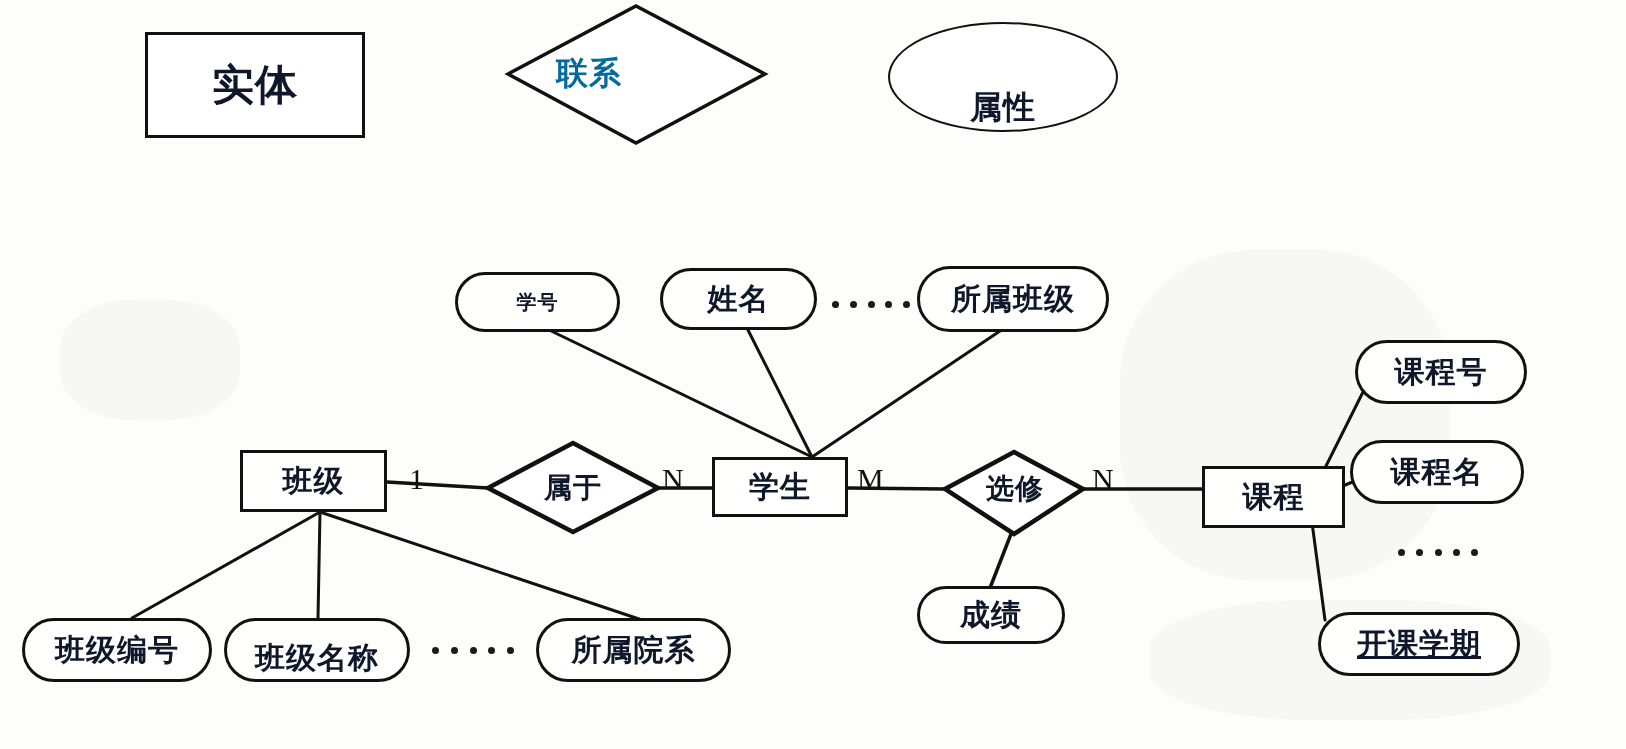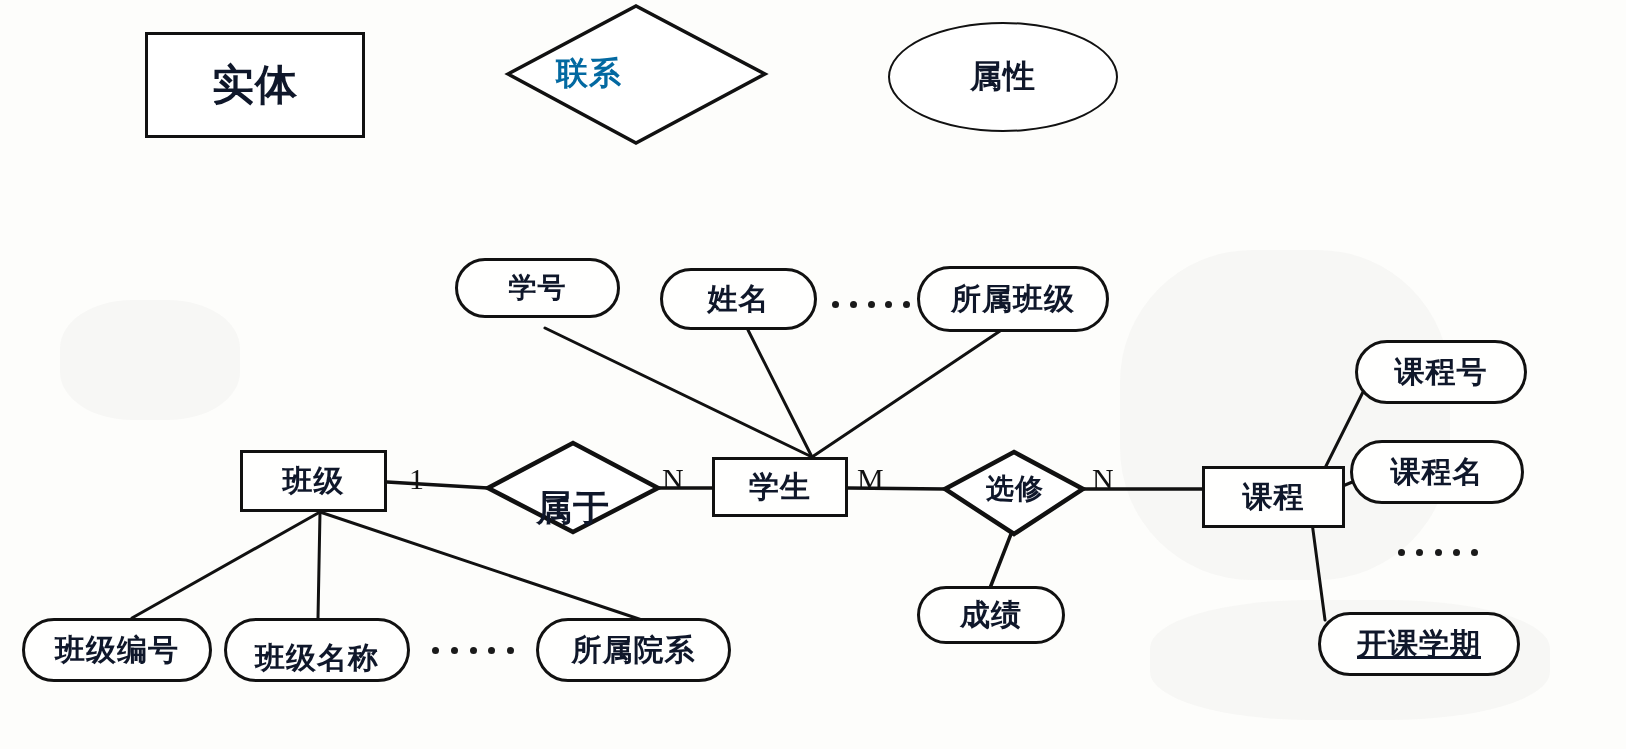--- a/index.html
+++ b/index.html
@@ -131,58 +131,58 @@
   </svg>
 
   <div class="node legend-rect" style="left:145px; top:32px; width:220px; height:106px; font-size:42px;">
     <span>实体</span>
   </div>
 
   <div class="legend-diamond-label" style="left:556px; top:48px; width:160px; height:52px; font-size:32px;">
     <span>联系</span>
   </div>
 
-  <div class="node legend-ellipse" style="left:888px; top:22px; width:230px; height:110px; font-size:32px;">
+  <div class="node legend-ellipse" style="left:888px; top:22px; width:230px; height:110px; font-size:32px;align-items:flex-end;">
     <span>属性</span>
   </div>
 
   <div class="node entity" style="left:240px; top:450px; width:147px; height:62px; font-size:30px;">
     <span>班级</span>
   </div>
 
   <div class="node entity" style="left:712px; top:457px; width:136px; height:60px; font-size:30px;">
     <span>学生</span>
   </div>
 
   <div class="node entity" style="left:1202px; top:466px; width:143px; height:62px; font-size:30px;">
     <span>课程</span>
   </div>
 
-  <div class="node" style="left:513px; top:463px; width:120px; height:50px; font-size:36px;margin-top:20px;">
+  <div class="node" style="left:513px; top:463px; width:120px; height:50px; font-size:28px;">
     <span>属于</span>
   </div>
 
   <div class="node" style="left:960px; top:464px; width:110px; height:50px; font-size:28px;">
     <span>选修</span>
   </div>
 
   <div class="card-label" style="left:409px; top:462px; font-size:30px;">
     <span>1</span>
   </div>
   <div class="card-label" style="left:662px; top:462px; font-size:30px;">
     <span>N</span>
   </div>
   <div class="card-label" style="left:857px; top:462px; font-size:30px;">
     <span>M</span>
   </div>
   <div class="card-label" style="left:1092px; top:462px; font-size:30px;">
     <span>N</span>
   </div>
 
-  <div class="node attr" style="left:455px; top:258px; width:165px; height:60px; font-size:28px;">
+  <div class="node attr" style="left:455px; top:272px; width:165px; height:60px; font-size:20px;">
     <span>学号</span>
   </div>
 
   <div class="node attr" style="left:660px; top:268px; width:157px; height:62px; font-size:30px;">
     <span>姓名</span>
   </div>
 
   <div class="dots" style="left:832px; top:300px; width:78px; height:8px;">
     <span></span>
       <span></span>

